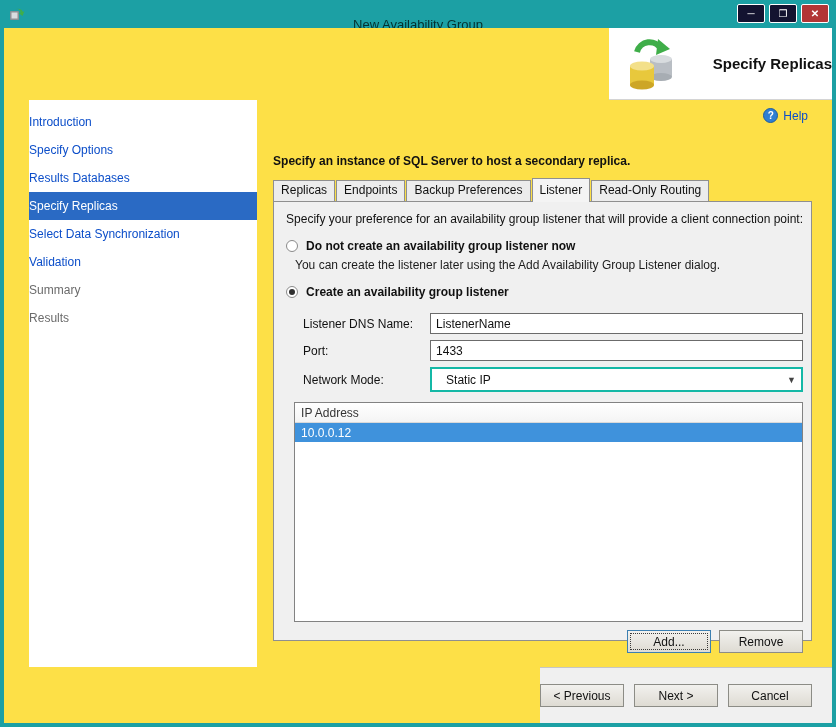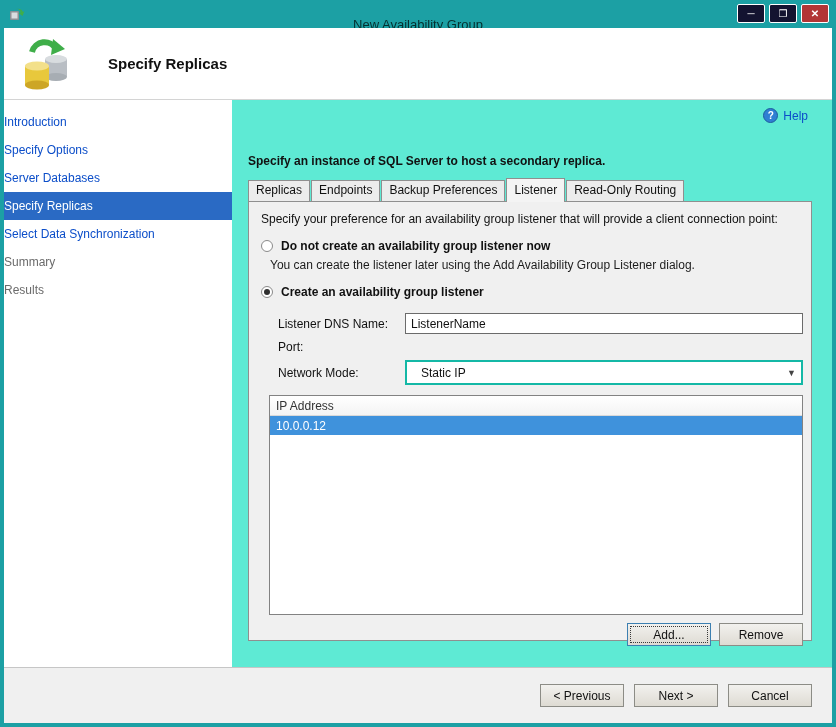--- a/index.html
+++ b/index.html
@@ -20,21 +20,21 @@
   .win-controls { position:absolute; right:7px; top:4px; display:flex; gap:4px; z-index:3; }
   .ctrl {
     width:28px; height:19px; border:1px solid #ffffff; border-radius:2px;
     display:flex; align-items:center; justify-content:center;
     color:#fff; font-size:10px; line-height:1; background:#131330; cursor:pointer;
   }
   .ctrl.close { background:#b23535; font-weight:bold; }
   
   .frame {
     position:absolute; left:4px; right:4px; top:28px; bottom:4px;
-    background:#5eead4; display:flex; flex-direction:column;
+    background:#fde047; display:flex; flex-direction:column;align-items:flex-end;
   }
   .header {
     flex:0 0 72px; background:#fff; border-bottom:1px solid #d4d4d4;
     display:flex; align-items:center;
   }
   .header-icon { margin-left:16px; width:52px; height:54px; }
   .page-title { margin-left:36px; font-size:15px; font-weight:bold; color:#111; }
   .content { flex:1 1 auto; display:flex; min-height:0; }
   
   .sidebar { flex:0 0 228px; background:#fff; padding-top:8px; }
@@ -168,23 +168,24 @@
         </g>
       </svg>
       <div class="page-title">Specify Replicas</div>
     </div>
 
     <div class="content">
 
       <div class="sidebar">
         <div class="nav-item link">Introduction</div>
         <div class="nav-item link">Specify Options</div>
-        <div class="nav-item link">Server Databases</div>
+        <div class="nav-item link">Results Databases</div>
         <div class="nav-item selected">Specify Replicas</div>
         <div class="nav-item link">Select Data Synchronization</div>
+        <div class="nav-item link">Validation</div>
         <div class="nav-item muted">Summary</div>
         <div class="nav-item muted">Results</div>
       </div>
 
       <div class="main">
 
         <div class="help-link">
           <span class="help-icon">?</span>
           <span>Help</span>
         </div>
@@ -214,20 +215,21 @@
             <span class="radio-label">Create an availability group listener</span>
           </div>
 
           <div class="form">
             <div class="form-row first">
               <div class="form-label">Listener DNS Name:</div>
               <input class="text-input" type="text" value="ListenerName" style="">
             </div>
             <div class="form-row">
               <div class="form-label">Port:</div>
+              <input class="text-input" type="text" value="1433" style="">
             </div>
             <div class="form-row">
               <div class="form-label">Network Mode:</div>
               <div class="select">
                 <span>Static IP</span>
                 <span class="chevron">▼</span>
               </div>
             </div>
           </div>
 

